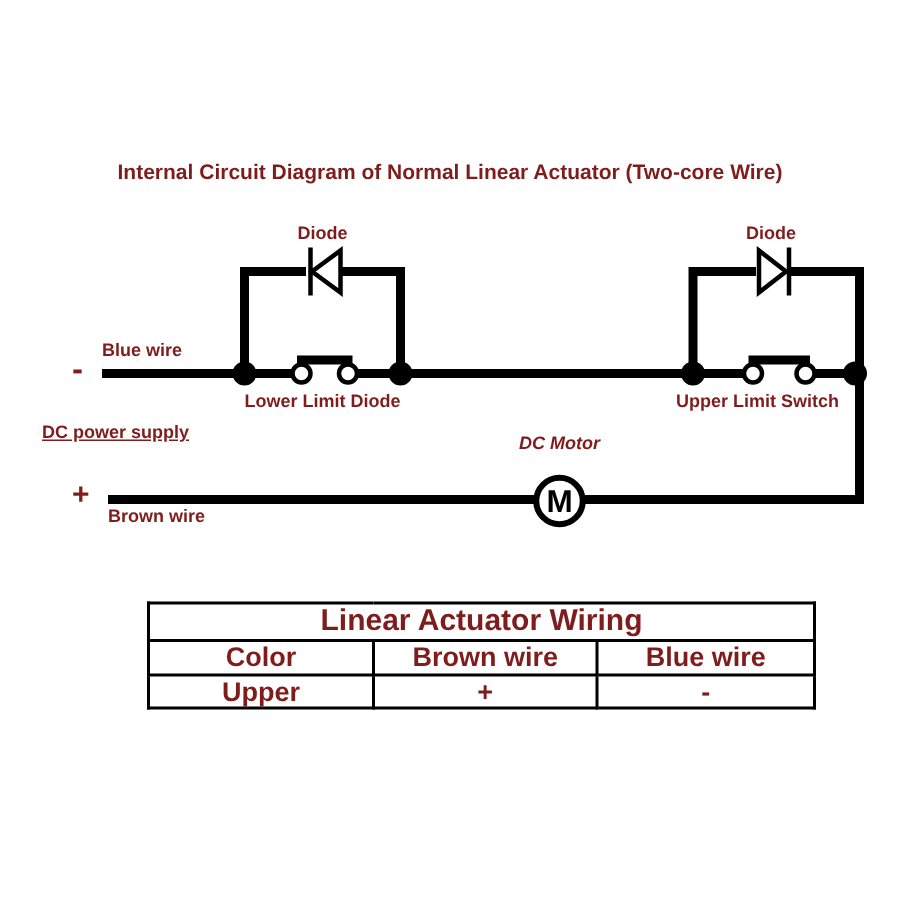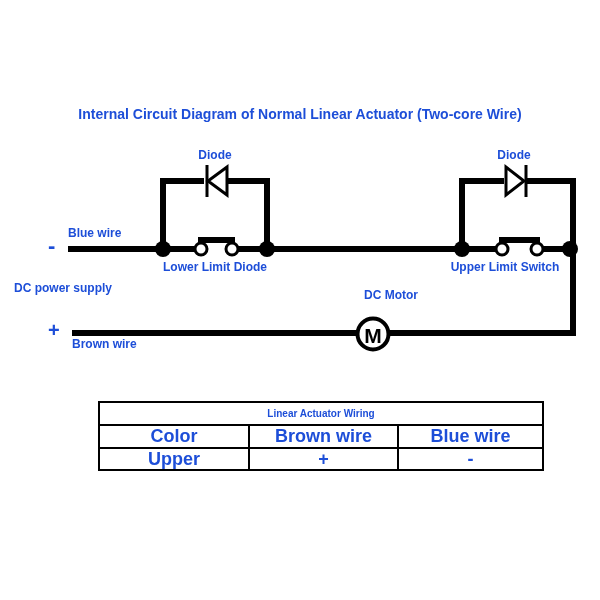--- a/index.html
+++ b/index.html
@@ -1,30 +1,30 @@
 <!DOCTYPE html>
 <html><head>
 <meta charset="utf-8">
 <style>
   html,body{margin:0;padding:0;background:#fff;}
   .canvas{
     position:relative;width:600px;height:600px;background:#fff;overflow:hidden;
-    font-family:"Liberation Sans",sans-serif;color:#1d4ed8;
+    font-family:"Liberation Sans",sans-serif;color:#7f1d1d;
   }
   .circuit-svg{position:absolute;left:0;top:0;width:600px;height:600px;}
   .lbl{position:absolute;font-weight:bold;font-size:12px;white-space:nowrap;line-height:1.1;}
   .lbl.center{text-align:center;}
   .page-title{position:absolute;top:106px;left:0;width:600px;text-align:center;
     font-weight:bold;font-size:14px;}
   .sign{position:absolute;font-weight:bold;line-height:1;}
   .wiring-table{position:absolute;left:98px;top:401px;border-collapse:collapse;
     table-layout:fixed;width:444px;}
   .wiring-table td{border:2px solid #000;text-align:center;font-weight:bold;
     font-size:18px;padding:0;height:19px;line-height:1.15;vertical-align:middle;}
-  .wiring-table td.t-title{font-size:10px;height:21px;}
+  .wiring-table td.t-title{font-size:20px;height:21px;}
 </style>
 </head>
 <body>
 
 <div class="canvas">
 
   <div class="page-title">Internal Circuit Diagram of Normal Linear Actuator (Two-core Wire)</div>
 
   <svg class="circuit-svg" viewBox="0 0 600 600">
 
@@ -61,29 +61,29 @@
     <circle cx="373" cy="334" r="15.5" fill="#fff" stroke="#000" stroke-width="4"></circle>
     <text x="373" y="335" text-anchor="middle" dominant-baseline="central" font-family="Liberation Sans, sans-serif" font-weight="bold" font-size="21">M</text>
   </svg>
 
   <div class="lbl center" style="top:149px;left:165px;width:100px;">Diode</div>
   <div class="lbl center" style="top:149px;left:464px;width:100px;">Diode</div>
 
   <div class="lbl" style="top:227px;left:68px;">Blue wire</div>
   <div class="sign" style="top:235px;left:48px;font-size:22px;">-</div>
 
-  <div class="lbl" style="top:282px;left:14px;">DC power supply</div>
+  <div class="lbl" style="top:282px;left:28px;text-decoration:underline;">DC power supply</div>
 
   <div class="sign" style="top:320px;left:48px;font-size:20px;">+</div>
   <div class="lbl" style="top:338px;left:72px;">Brown wire</div>
 
   <div class="lbl center" style="top:261px;left:140px;width:150px;">Lower Limit Diode</div>
   <div class="lbl center" style="top:261px;left:430px;width:150px;">Upper Limit Switch</div>
 
-  <div class="lbl center" style="top:289px;left:341px;width:100px;">DC Motor</div>
+  <div class="lbl center" style="top:289px;left:323px;width:100px;font-style:italic;">DC Motor</div>
 
   <table class="wiring-table">
     <colgroup>
         <col style="width:150px">
         <col style="width:149px">
         <col style="width:145px">
       </colgroup>
     <tbody>
       <tr>
         <td colspan="3" class="t-title">Linear Actuator Wiring</td>

